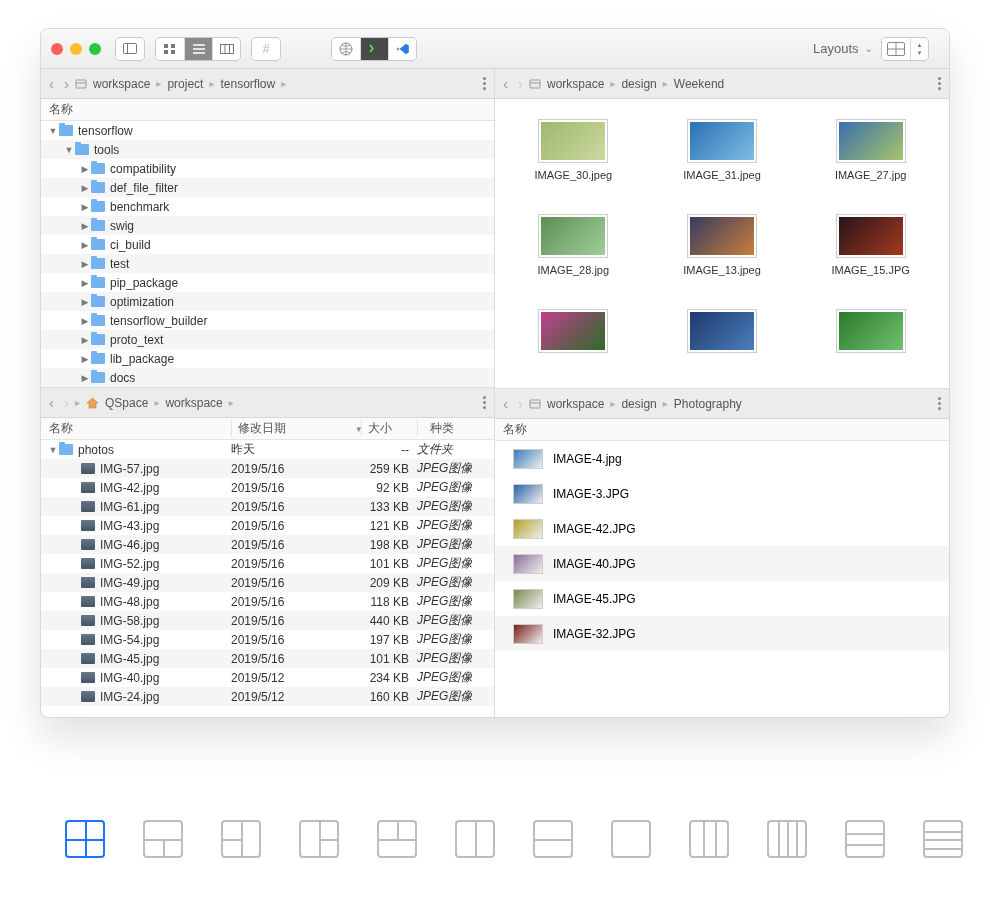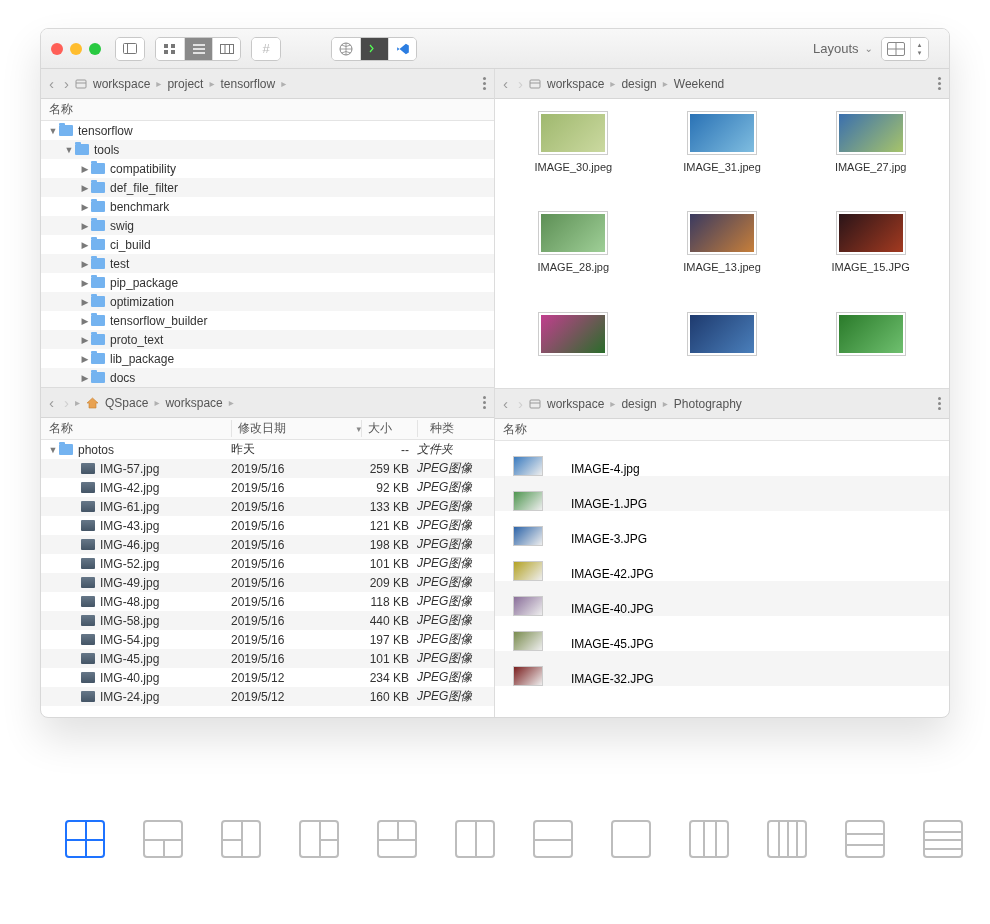--- a/index.html
+++ b/index.html
@@ -52,27 +52,27 @@
   .row { height:19px; display:flex; align-items:center; padding-right:6px; }
   .row.alt { background:#f5f5f5; }
   .disclosure { width:12px; text-align:center; color:#7a7a7a; font-size:9px; }
   .folder { width:14px; height:11px; background:#74b3f0; border-radius:1px; margin-right:5px; position:relative; }
   .folder::before{content:"";position:absolute;top:-2px;left:0;width:6px;height:2px;background:#74b3f0;border-radius:1px 1px 0 0;}
   .file-icon { width:14px; height:11px; background:linear-gradient(#678,#456); margin-right:5px; border-radius:1px;}
   .row .name { flex:0 0 auto; }
   .row.full .c1{width:190px;display:flex;align-items:center;} 
   .row.full .c2{width:130px;} .row.full .c3{width:56px;text-align:right;padding-right:8px;} .row.full .c4{flex:1;font-style:italic;}
   
-  .icongrid { flex:1; overflow:auto; padding:12px 6px; display:grid; grid-template-columns:repeat(3,1fr); gap:24px 4px; font-size:11px; color:#333; }
+  .icongrid { flex:1; overflow:auto; padding:20px 6px; display:grid; grid-template-columns:repeat(3,1fr); gap:24px 4px; font-size:11px; color:#333; }
   .gcell { display:flex; flex-direction:column; align-items:center; gap:6px; }
   .thumb { width:70px; height:44px; border:1px solid #ccc; padding:2px; background:#fff; display:flex; align-items:center; justify-content:center;}
   .thumb-inner{width:100%;height:100%;}
   
   .thumblist { flex:1; overflow:auto; font-size:12px; }
-  .trow { height:35px; display:flex; align-items:flex-end; padding-left:18px; gap:28px; }
+  .trow { height:35px; display:flex; align-items:center; padding-left:18px; gap:10px; }
   .trow.alt{background:#f5f5f5;}
   .tthumb{width:30px;height:20px;border:1px solid #ccc;}
   
   .subpane { display:flex; flex-direction:column; height: 330px; border-top:1px solid #dcdcdc; }
   
   .layout-row { position:absolute; top: 820px; left: 65px; display:flex; gap:38px; align-items:center; }
   .licon { width:40px; height:38px; border:2px solid #bdbdbd; border-radius:4px; position:relative; }
   .licon.active{border-color:#1e73ff;}
   .licon .h{position:absolute;left:0;right:0;height:2px;background:#bdbdbd;}
   .licon .v{position:absolute;top:0;bottom:0;width:2px;background:#bdbdbd;}
@@ -562,24 +562,20 @@
           </div>
       </div>
       <div class="colhead single">
         <div class="c1">名称</div>
       </div>
       <div class="thumblist" id="listC">
           <div class="trow">
             <div class="tthumb" style="background: linear-gradient(135deg, rgb(59, 123, 191), rgb(238, 238, 238));"></div>
             <span>IMAGE-4.jpg</span>
           </div>
-          <div class="trow alt">
-            <div class="tthumb" style="background: linear-gradient(135deg, rgb(79, 150, 80), rgb(238, 238, 238));"></div>
-            <span>IMAGE-1.JPG</span>
-          </div>
           <div class="trow">
             <div class="tthumb" style="background: linear-gradient(135deg, rgb(45, 100, 168), rgb(238, 238, 238));"></div>
             <span>IMAGE-3.JPG</span>
           </div>
           <div class="trow">
             <div class="tthumb" style="background: linear-gradient(135deg, rgb(179, 162, 36), rgb(238, 238, 238));"></div>
             <span>IMAGE-42.JPG</span>
           </div>
           <div class="trow alt">
             <div class="tthumb" style="background: linear-gradient(135deg, rgb(138, 111, 154), rgb(238, 238, 238));"></div>

